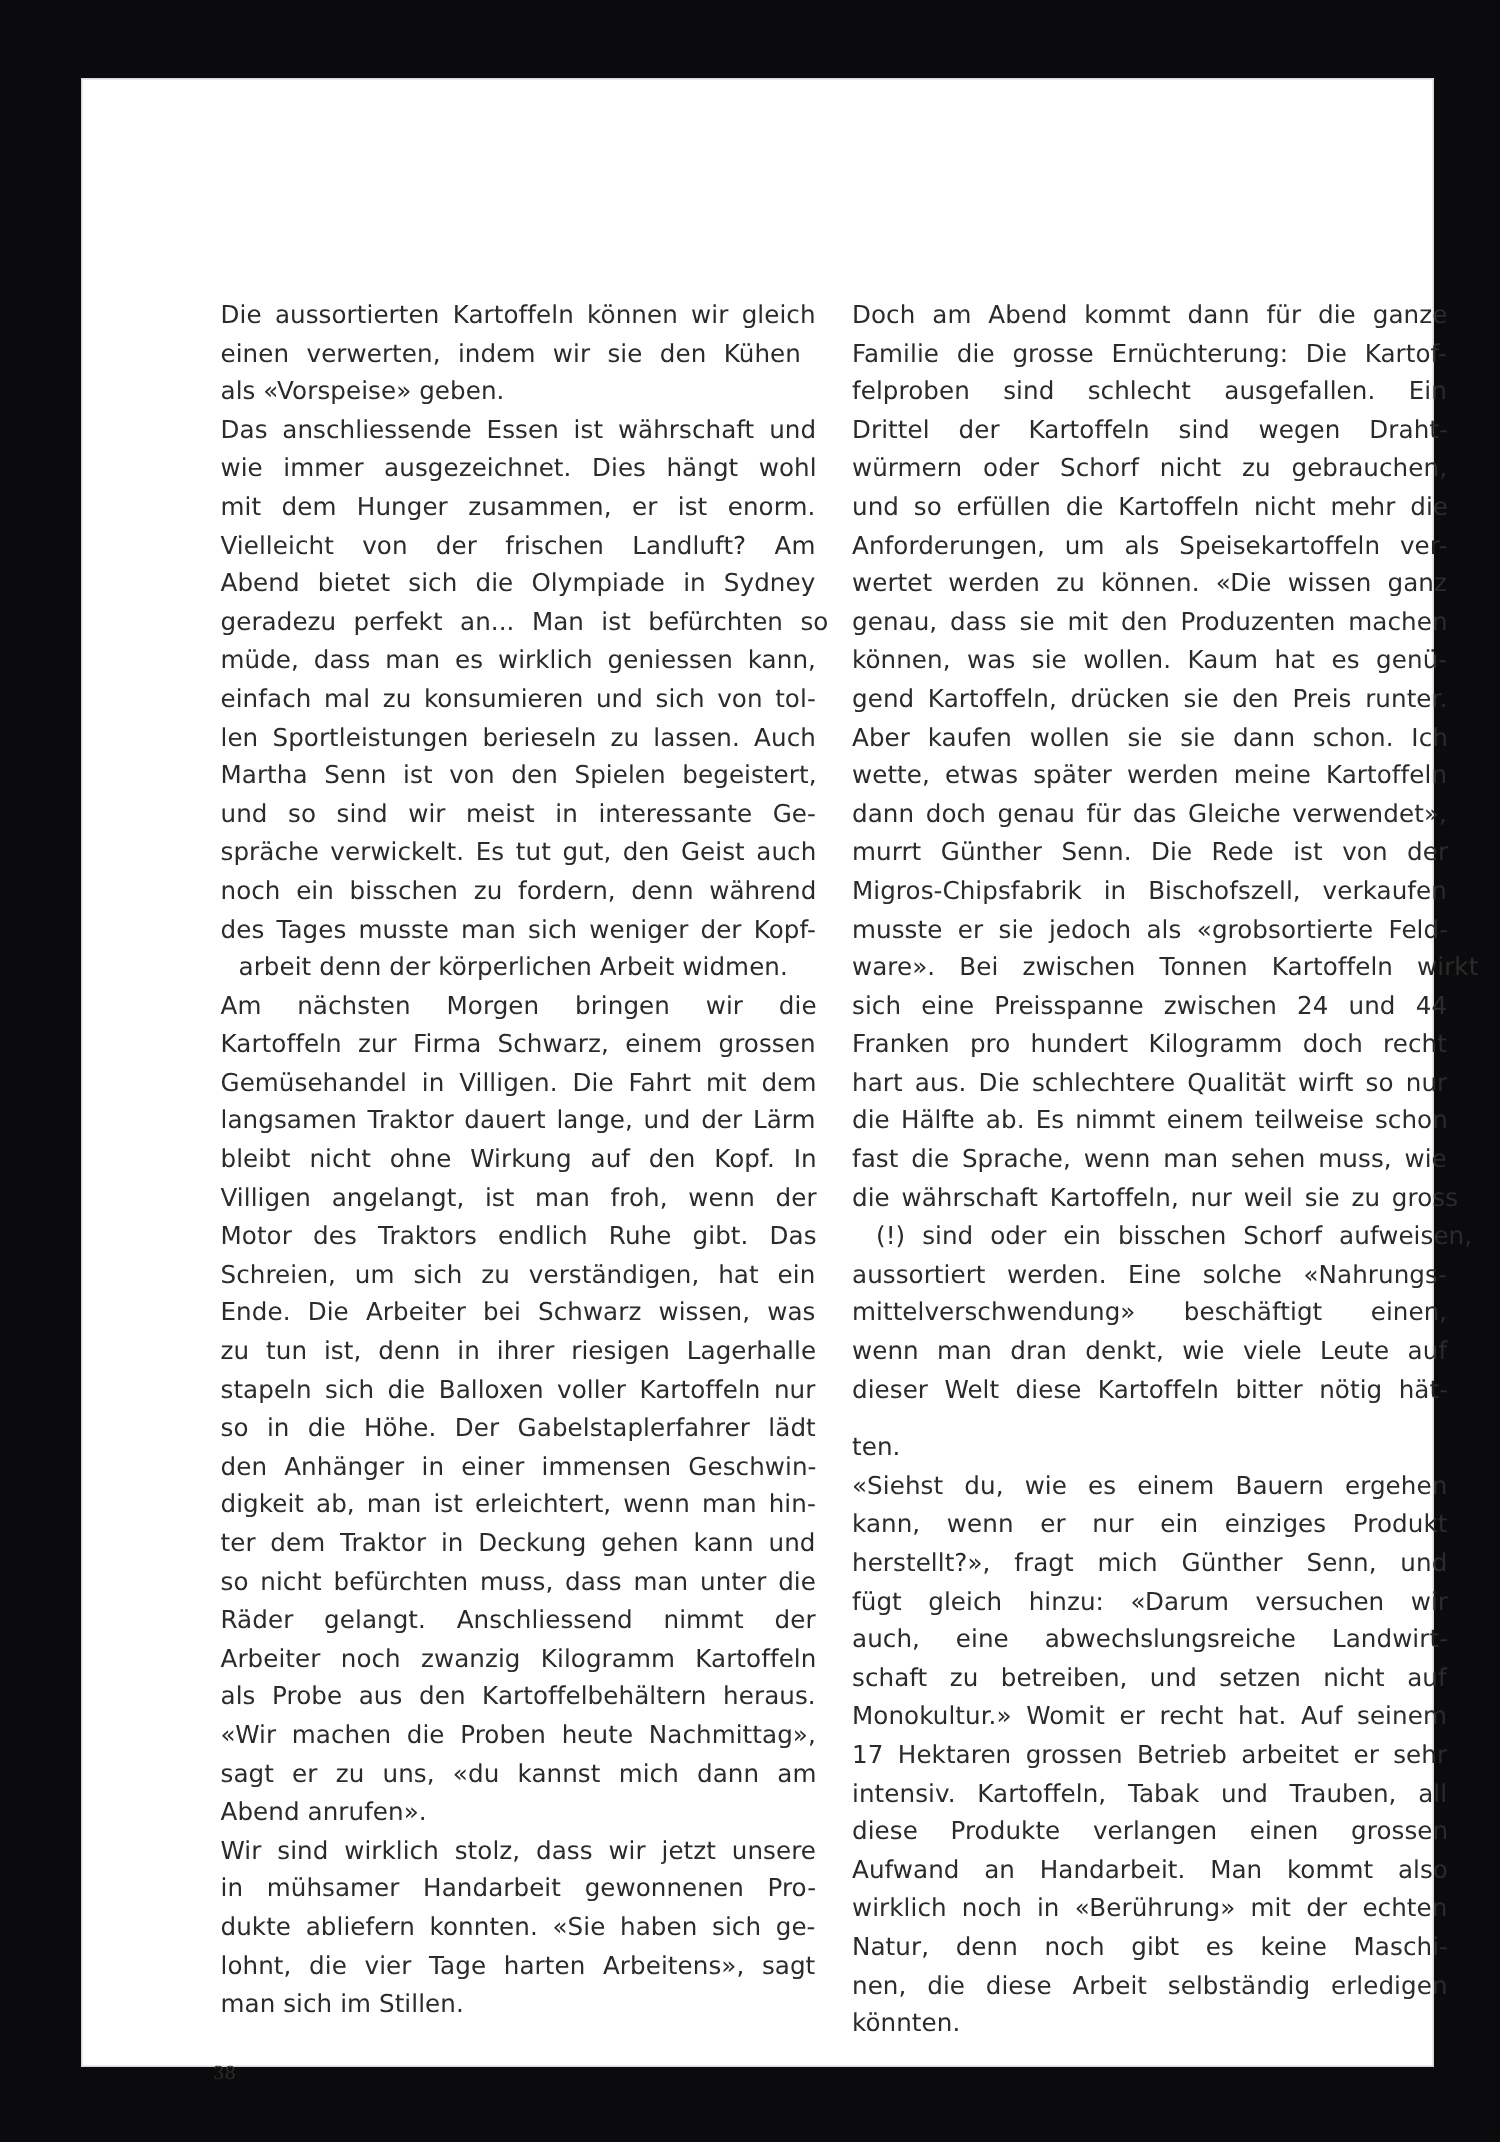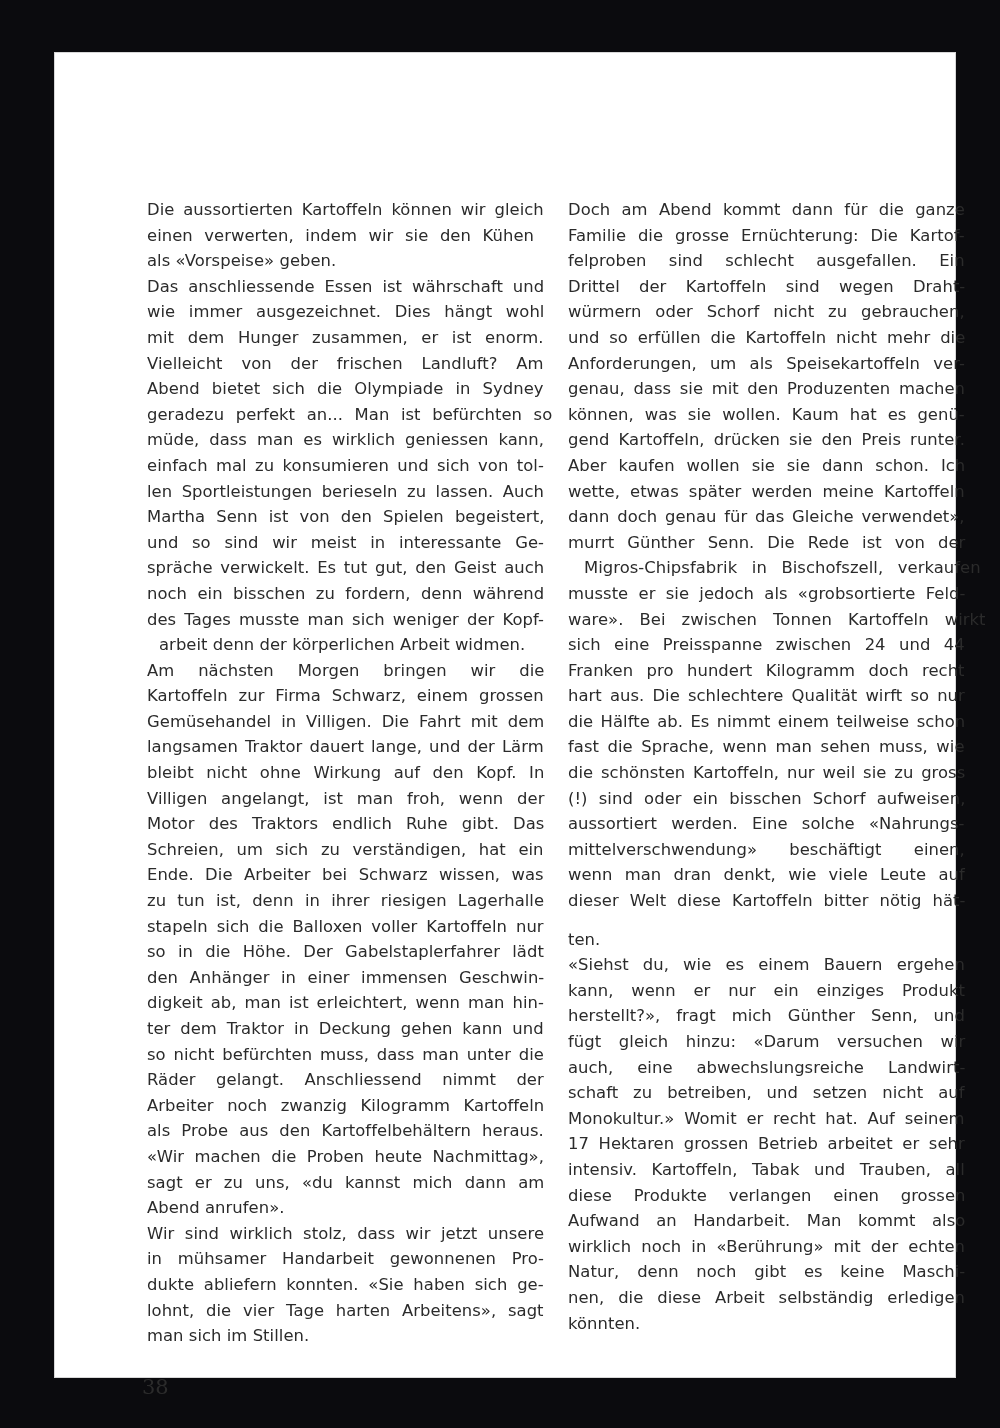--- a/index.html
+++ b/index.html
@@ -43,21 +43,21 @@
     overflow: visible;
   }
   .line.last {
     text-align-last: left;
   }
   .page-number {
     position: absolute;
     left: 88px;
     top: 1323px;
     font-family: "DejaVu Serif", serif;
-    font-size: 21px;
+    font-size: 12px;
     color: #2b2b2b;
   }
 </style>
 </head>
 <body>
 
 <div class="page">
   <div class="column col-left">
       <span class="line" style="display: block; text-align: left; text-align-last: left; word-spacing: 3.6px;">Die aussortierten Kartoffeln können wir gleich</span>
       <span class="line" style="display: block; text-align: left; text-align-last: left; word-spacing: 6.33333px;">einen verwerten, indem wir sie den Kühen</span>
@@ -106,37 +106,38 @@
       <span class="line last" style="display: block; text-align: left; text-align-last: left;">man sich im Stillen.</span>
     </div>
   <div class="column col-right">
       <span class="line" style="display: block; text-align: left; text-align-last: left; word-spacing: 6px;">Doch am Abend kommt dann für die ganze</span>
       <span class="line" style="display: block; text-align: left; text-align-last: left; word-spacing: 6.6px;">Familie die grosse Ernüchterung: Die Kartof-</span>
       <span class="line" style="display: block; text-align: left; text-align-last: left; word-spacing: 17px;">felproben sind schlecht ausgefallen. Ein</span>
       <span class="line" style="display: block; text-align: left; text-align-last: left; word-spacing: 14px;">Drittel der Kartoffeln sind wegen Draht-</span>
       <span class="line" style="display: block; text-align: left; text-align-last: left; word-spacing: 8.6px;">würmern oder Schorf nicht zu gebrauchen,</span>
       <span class="line" style="display: block; text-align: left; text-align-last: left; word-spacing: 4.57143px;">und so erfüllen die Kartoffeln nicht mehr die</span>
       <span class="line" style="display: block; text-align: left; text-align-last: left; word-spacing: 8px;">Anforderungen, um als Speisekartoffeln ver-</span>
+      <span class="line" style="display: block; text-align: left; text-align-last: left; word-spacing: 5.5px;">wertet werden zu können. «Die wissen ganz</span>
       <span class="line" style="display: block; text-align: left; text-align-last: left; word-spacing: 3.33333px;">genau, dass sie mit den Produzenten machen</span>
       <span class="line" style="display: block; text-align: left; text-align-last: left; word-spacing: 5.71429px;">können, was sie wollen. Kaum hat es genü-</span>
       <span class="line" style="display: block; text-align: left; text-align-last: left; word-spacing: 3.83333px;">gend Kartoffeln, drücken sie den Preis runter.</span>
       <span class="line" style="display: block; text-align: left; text-align-last: left; word-spacing: 6.57143px;">Aber kaufen wollen sie sie dann schon. Ich</span>
       <span class="line" style="display: block; text-align: left; text-align-last: left; word-spacing: 4.8px;">wette, etwas später werden meine Kartoffeln</span>
       <span class="line" style="display: block; text-align: left; text-align-last: left; word-spacing: 2.5px;">dann doch genau für das Gleiche verwendet»,</span>
       <span class="line" style="display: block; text-align: left; text-align-last: left; word-spacing: 7.71429px;">murrt Günther Senn. Die Rede ist von der</span>
-      <span class="line" style="display: block; text-align: left; text-align-last: left; word-spacing: 9.33333px; margin-left: 16px;">Migros-Chipsfabrik in Bischofszell, verkaufen</span>
+      <span class="line" style="display: block; text-align: left; text-align-last: left; word-spacing: 9.33333px;">Migros-Chipsfabrik in Bischofszell, verkaufen</span>
       <span class="line" style="display: block; text-align: left; text-align-last: left; word-spacing: 5px;">musste er sie jedoch als «grobsortierte Feld-</span>
       <span class="line" style="display: block; text-align: left; text-align-last: left; word-spacing: 10.8px;">ware». Bei zwischen Tonnen Kartoffeln wirkt</span>
       <span class="line" style="display: block; text-align: left; text-align-last: left; word-spacing: 8.16667px;">sich eine Preisspanne zwischen 24 und 44</span>
       <span class="line" style="display: block; text-align: left; text-align-last: left; word-spacing: 8.2px;">Franken pro hundert Kilogramm doch recht</span>
       <span class="line" style="display: block; text-align: left; text-align-last: left; word-spacing: 2.85714px;">hart aus. Die schlechtere Qualität wirft so nur</span>
       <span class="line" style="display: block; text-align: left; text-align-last: left; word-spacing: 2.14286px;">die Hälfte ab. Es nimmt einem teilweise schon</span>
       <span class="line" style="display: block; text-align: left; text-align-last: left; word-spacing: 3.28571px;">fast die Sprache, wenn man sehen muss, wie</span>
-      <span class="line" style="display: block; text-align: left; text-align-last: left; word-spacing: 2.57143px;">die schönsten Kartoffeln, nur weil sie zu gross</span>
-      <span class="line" style="display: block; text-align: right; text-align-last: left; word-spacing: 6px;">(!) sind oder ein bisschen Schorf aufweisen,</span>
+      <span class="line" style="display: block; text-align: left; text-align-last: left; word-spacing: 2.57143px;">die währschaft Kartoffeln, nur weil sie zu gross</span>
+      <span class="line" style="display: block; text-align: right; text-align-last: left; word-spacing: 6px; margin-left: 16px;">(!) sind oder ein bisschen Schorf aufweisen,</span>
       <span class="line" style="display: block; text-align: left; text-align-last: left; word-spacing: 9px;">aussortiert werden. Eine solche «Nahrungs-</span>
       <span class="line" style="display: block; text-align: left; text-align-last: left; word-spacing: 27px;">mittelverschwendung» beschäftigt einen,</span>
       <span class="line" style="display: block; text-align: left; text-align-last: left; word-spacing: 7px;">wenn man dran denkt, wie viele Leute auf</span>
       <span class="line" style="display: block; text-align: left; text-align-last: left; word-spacing: 5.66667px;">dieser Welt diese Kartoffeln bitter nötig hät-</span>
       <span class="line last" style="display: block; text-align: left; text-align-last: left; margin-top: 13px;">ten.</span>
       <span class="line" style="display: block; text-align: left; text-align-last: left; word-spacing: 8.83333px;">«Siehst du, wie es einem Bauern ergehen</span>
       <span class="line" style="display: block; text-align: left; text-align-last: left; word-spacing: 12.5px;">kann, wenn er nur ein einziges Produkt</span>
       <span class="line" style="display: block; text-align: left; text-align-last: left; word-spacing: 10.6px;">herstellt?», fragt mich Günther Senn, und</span>
       <span class="line" style="display: block; text-align: left; text-align-last: left; word-spacing: 12.4px;">fügt gleich hinzu: «Darum versuchen wir</span>
       <span class="line" style="display: block; text-align: left; text-align-last: left; word-spacing: 18.6667px;">auch, eine abwechslungsreiche Landwirt-</span>

